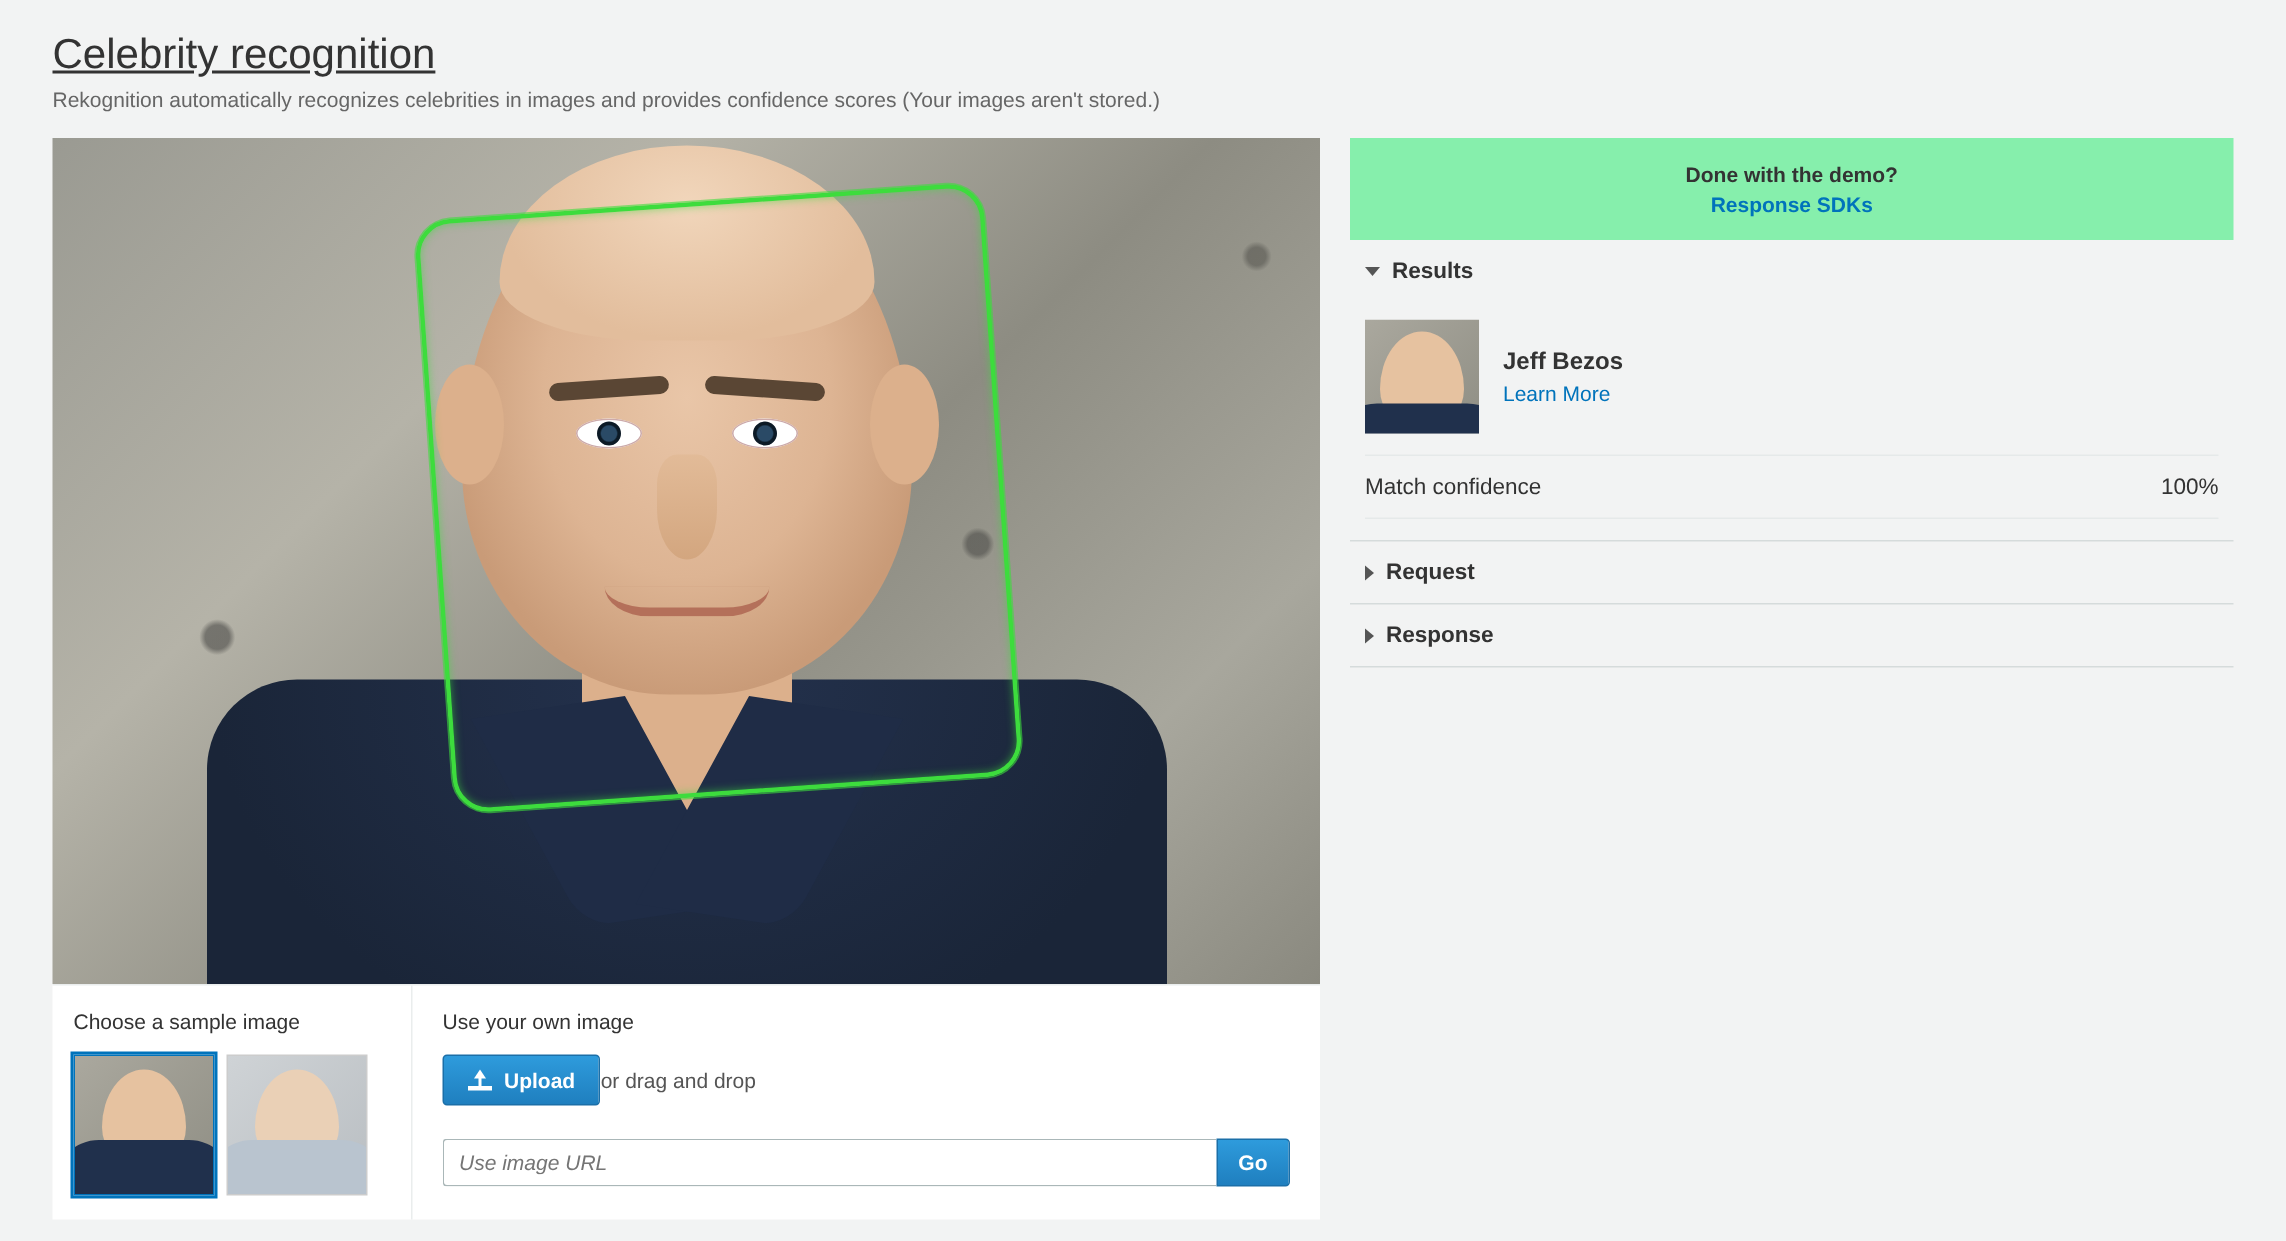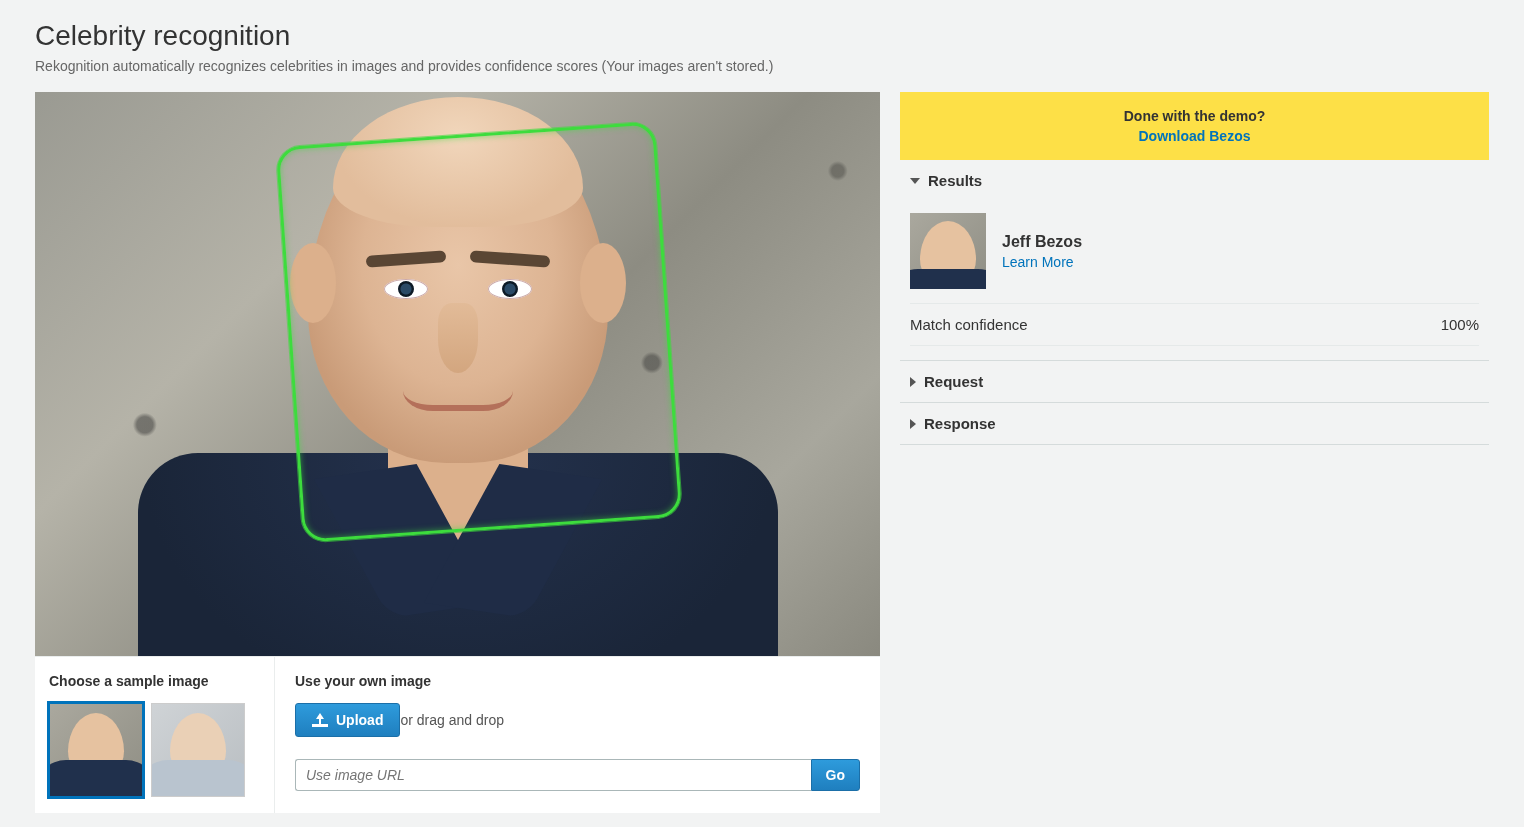--- a/index.html
+++ b/index.html
@@ -11,20 +11,21 @@
   }
   .page {
     padding: 20px 35px;
     max-width: 1524px;
   }
   .page-title {
     font-size: 28px;
     font-weight: 300;
     color: #333;
     margin-bottom: 6px;
+    text-decoration: underline;
   }
   .page-subtitle {
     font-size: 14px;
     color: #666;
     margin-bottom: 18px;
   }
   .content {
     display: flex;
     gap: 0;
   }
@@ -94,21 +95,21 @@
   .collar::after{right:-10px;transform:skewX(-22deg) rotate(8deg);border-radius:0 0 20px 0;}
 
   
   .bottom-panel {
     background:#fff;
     display:flex;
     border-top:1px solid #eaeded;
   }
   .sample-col{width:240px;padding:16px 14px;border-right:1px solid #eaeded;}
   .own-col{flex:1;padding:16px 20px;}
-  .panel-heading{font-weight:700;font-size:14px;color:#333;margin-bottom:14px;}
+  .panel-heading{font-weight:400;font-size:14px;color:#333;margin-bottom:14px;}
   .thumbs{display:flex;gap:8px;}
   .thumb{width:94px;height:94px;border:1px solid #ccc;position:relative;overflow:hidden;cursor:pointer;}
   .thumb.selected{outline:2px solid #0073bb;outline-offset:0;border-color:#0073bb;}
   .thumb-bg{position:absolute;inset:0;background:linear-gradient(135deg,#aaa89e,#8f8e84);}
   .thumb-head{position:absolute;left:50%;top:10%;transform:translateX(-50%);width:56px;height:66px;
     background:#e6c2a0;border-radius:50% 50% 46% 46%/58% 58% 42% 42%;}
   .thumb-shirt{position:absolute;left:50%;bottom:-10px;transform:translateX(-50%);width:120px;height:46px;
     border-radius:30px 30px 0 0;}
   .thumb-shirt.navy{background:#20304c;} .thumb-shirt.lt{background:#b9c4cf;}
   .upload-row{display:flex;align-items:center;margin-bottom:22px;}
@@ -121,21 +122,21 @@
   .upload-icon::after{content:"";position:absolute;left:4px;top:0;width:0;height:0;
     border-left:4px solid transparent;border-right:4px solid transparent;border-bottom:6px solid #fff;}
   .upload-icon .stem{position:absolute;left:7px;top:5px;width:2px;height:6px;background:#fff;}
   .drag-text{color:#555;}
   .url-row{display:flex;}
   .url-input{flex:1;border:1px solid #aab7b8;border-right:none;padding:7px 10px;font-size:14px;
     font-style:italic;color:#888;border-radius:3px 0 0 3px;outline:none;}
   .go-btn{border-radius:0 3px 3px 0;}
 
   
-  .demo-done{background:#fde047;text-align:center;padding:16px 10px;}
+  .demo-done{background:#86efac;text-align:center;padding:16px 10px;}
   .demo-done .q{font-weight:700;margin-bottom:4px;}
   .link{color:#0073bb;font-weight:700;cursor:pointer;}
   .link.normal{font-weight:400;}
   .section{border-bottom:1px solid #d5dbdb;}
   .section-header{display:flex;align-items:center;gap:8px;padding:12px 10px;cursor:pointer;
     font-weight:700;font-size:15px;}
   .caret{width:0;height:0;display:inline-block;}
   .caret.down{border-left:5px solid transparent;border-right:5px solid transparent;border-top:6px solid #555;}
   .caret.right{border-top:5px solid transparent;border-bottom:5px solid transparent;border-left:6px solid #555;}
   .result-body{padding:4px 10px 14px;}
@@ -208,21 +209,21 @@
               <span>Go</span>
             </button>
           </div>
         </div>
       </div>
     </div>
 
     <div class="right-col">
       <div class="demo-done">
         <div class="q">Done with the demo?</div>
-        <span class="link">Download Bezos</span>
+        <span class="link">Response SDKs</span>
       </div>
 
       <div class="section">
         <div class="section-header">
           <span class="caret down"></span>
           <span>Results</span>
         </div>
         <div class="result-body">
           <div class="result-row">
             <div class="result-thumb">

